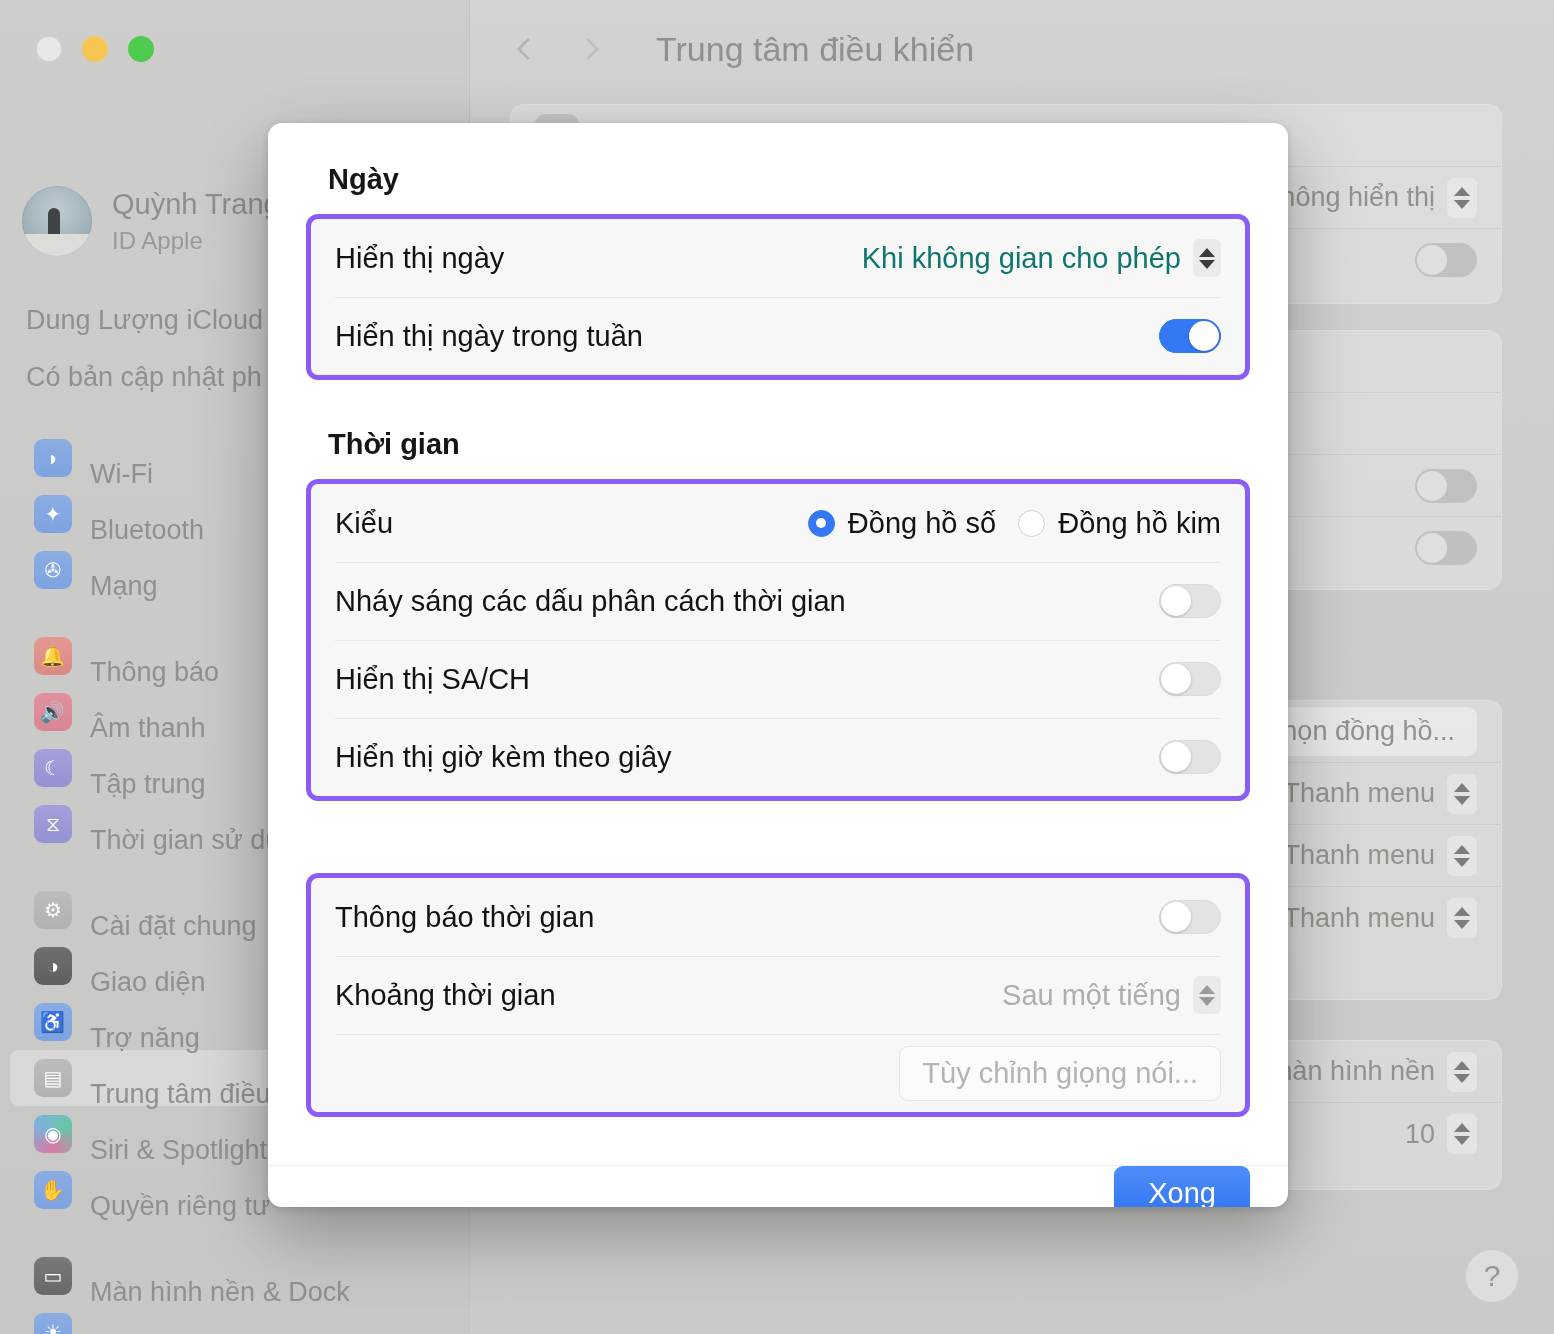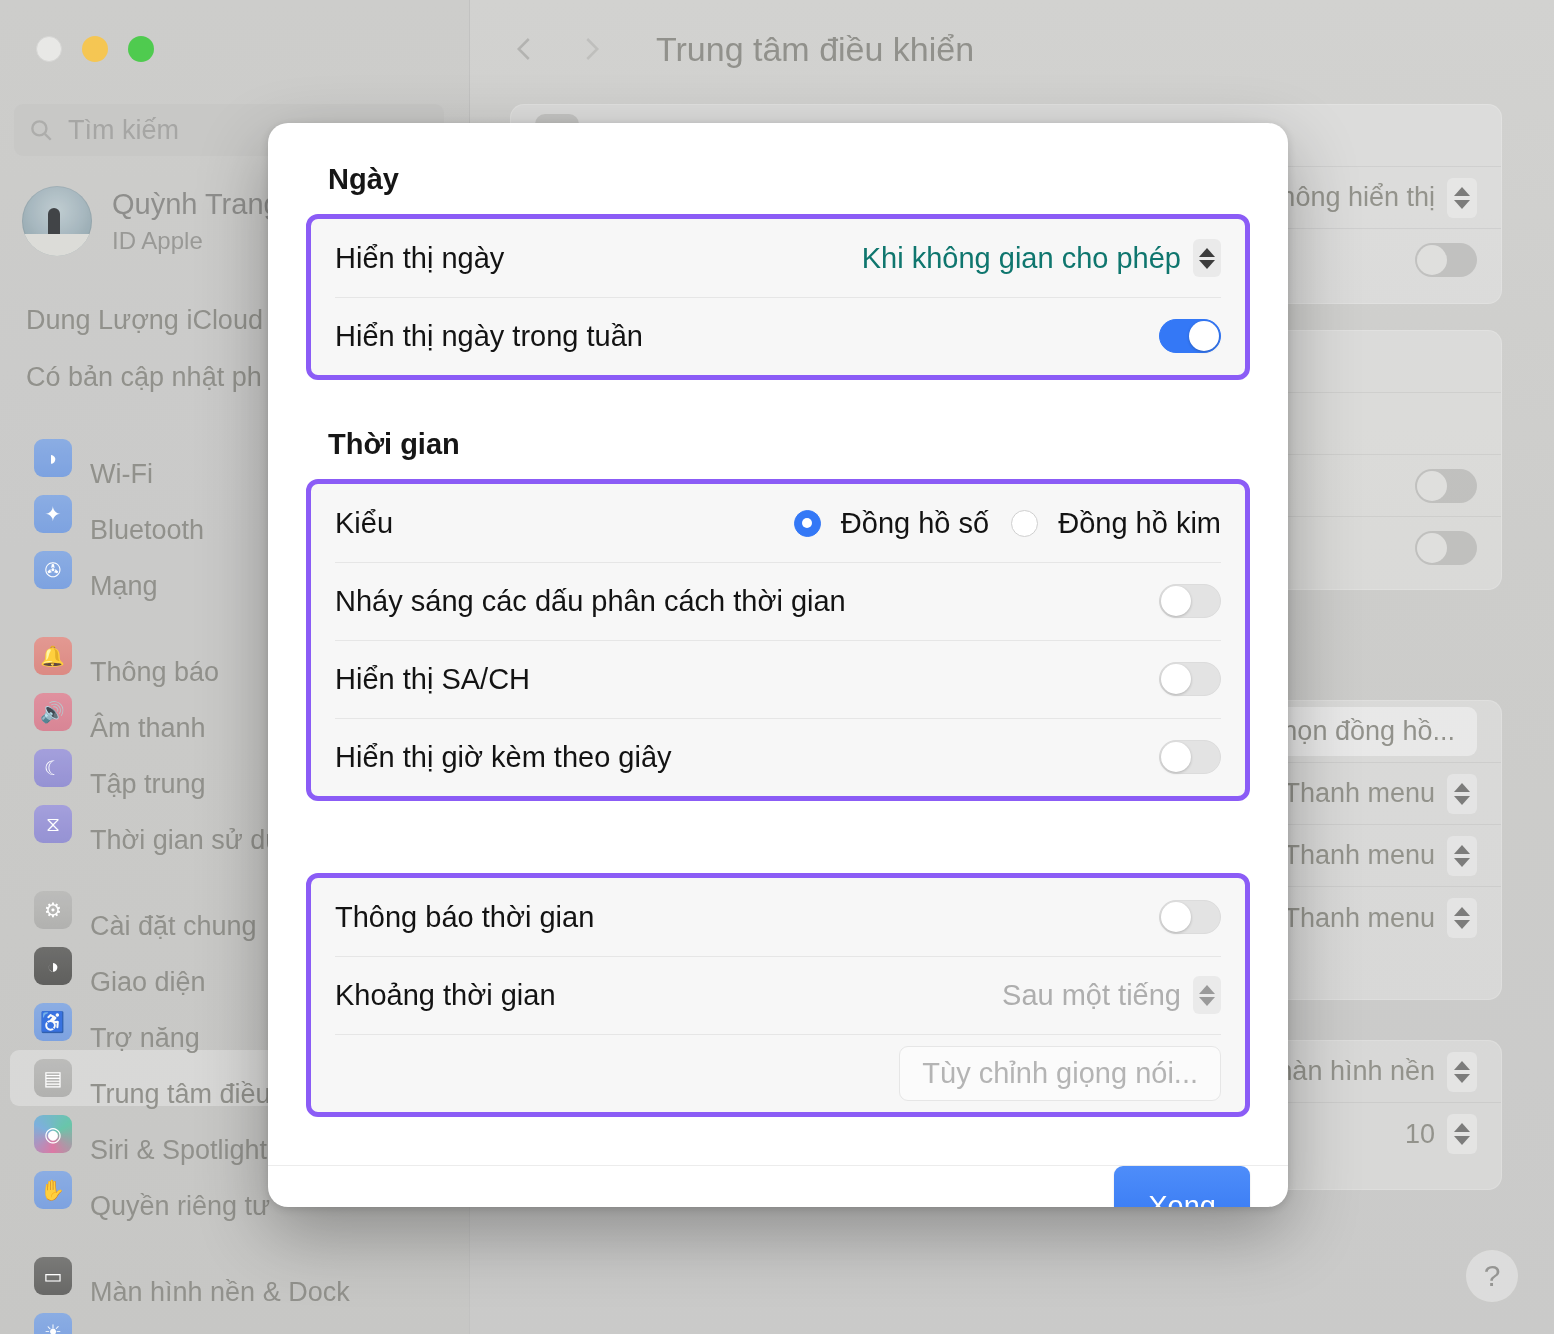--- a/index.html
+++ b/index.html
@@ -174,21 +174,21 @@
   }
 
   
   #scrim { position: absolute; inset: 0; background: rgba(255,255,255,0.10); }
 
   #modal {
     position: absolute;
     left: 268px; top: 123px;
     width: 1020px; height: 1084px;
     background: #ffffff;
-    border-radius: 20px;
+    border-radius: 14px;
     box-shadow: 0 26px 70px rgba(0,0,0,0.30), 0 2px 8px rgba(0,0,0,0.14);
     overflow: hidden;
     display: flex; flex-direction: column;
   }
   .modal-body { flex: 1; padding: 40px 38px 0 38px; }
   .sec-title {
     font-size: 29px; font-weight: bold; color: #161616;
     margin-left: 22px; margin-bottom: 18px;
   }
   .card {
@@ -233,21 +233,21 @@
   .toggle::after {
     content:""; position:absolute; top:1px; left:1px;
     width: 30px; height: 30px; border-radius: 50%;
     background: #ffffff;
     box-shadow: 0 1px 3px rgba(0,0,0,0.22);
   }
   .toggle.on { background: #3478f6; border-color: #3478f6; }
   .toggle.on::after { left: 29px; }
 
   .radios { display: flex; align-items: center; gap: 22px; }
-  .radio { display: flex; align-items: center; gap: 20px; }
+  .radio { display: flex; align-items: center; gap: 13px; }
   .rdot {
     width: 27px; height: 27px; border-radius: 50%;
     background: #ffffff; border: 1px solid #cfcfcf;
     flex: 0 0 auto;
   }
   .radio.sel .rdot {
     background: #3478f6; border-color: #3478f6;
     position: relative;
   }
   .radio.sel .rdot::after {
@@ -266,47 +266,40 @@
 
   .modal-footer {
     height: 122px; border-top: 1px solid #ececec;
     display: flex; align-items: center; justify-content: flex-end;
     padding-right: 38px;
   }
   .btn-primary {
     background: linear-gradient(180deg,#4e8dfa,#2f73f0);
     color: #fff; font-size: 29px;
     border: none; border-radius: 9px;
-    padding: 24px 34px;
+    padding: 11px 34px;
     box-shadow: 0 1px 2px rgba(0,0,0,0.14);
     cursor: pointer;
   }
   .spacer-24 { height: 24px; }
   .spacer-48 { height: 48px; }
 </style>
 </head>
 <body>
 
 <div id="bg-window">
 
   <div class="sidebar">
 
     <div class="traffic">
       <div class="tl red"></div>
       <div class="tl yellow"></div>
       <div class="tl green"></div>
     </div>
 
-    <div class="search-box">
-      <svg class="search-icon" viewBox="0 0 24 24" fill="none" stroke="#8d8d8a" stroke-width="2.2">
-        <circle cx="10.5" cy="10.5" r="6.5"></circle>
-          <line x1="15.5" y1="15.5" x2="21" y2="21"></line>
-      </svg>
-      <span class="search-ph">Tìm kiếm</span>
-    </div>
 
     <div class="account">
       <div class="avatar"></div>
       <div>
         <div class="acct-name">Quỳnh Trang</div>
         <div class="acct-sub">ID Apple</div>
       </div>
     </div>
 
     <div class="plain-row" style="top:305px;">Dung Lượng iCloud</div>

